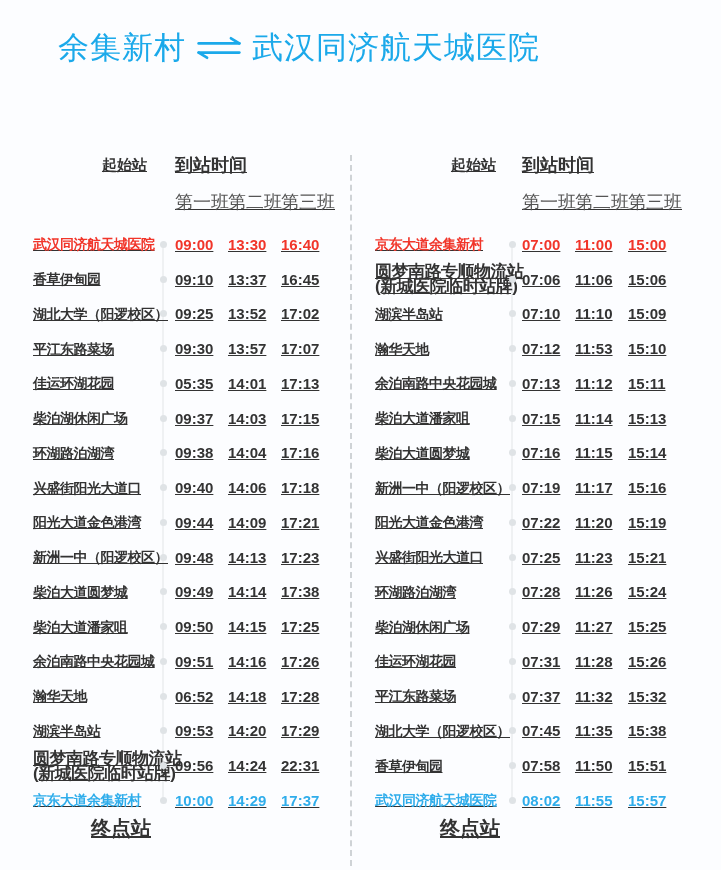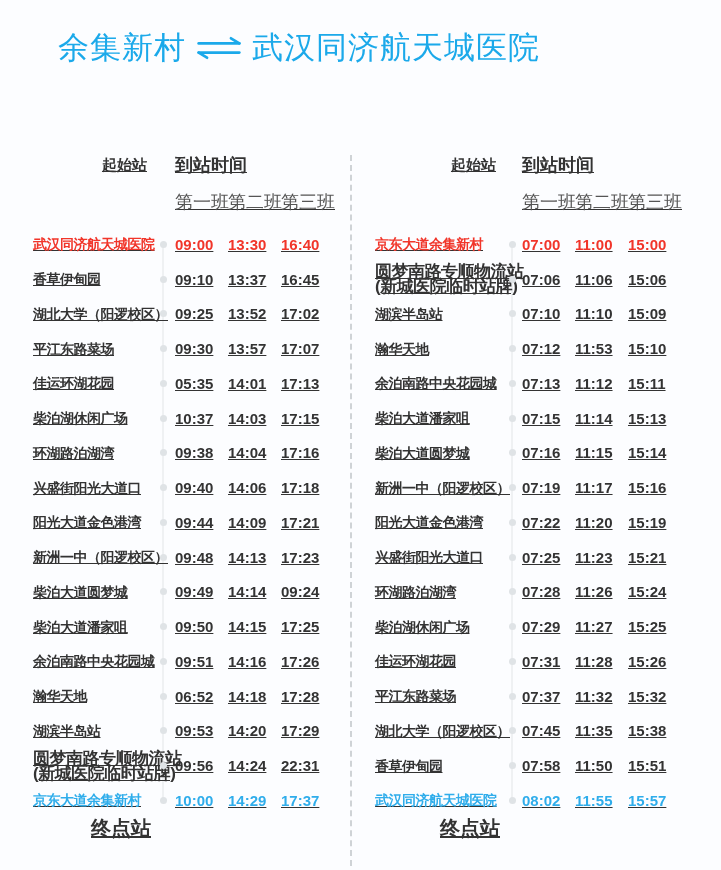--- a/index.html
+++ b/index.html
@@ -170,21 +170,21 @@
 
   <div class="row grid">
     <div class="station">
       <div class="l1">柴泊湖休闲广场</div>
 
     </div>
     <div class="dotcell">
           <span class="dot"></span>
         </div>
     <div class="sp"></div>
-    <div class="time t1">10:37</div>
+    <div class="time t1">09:37</div>
     <div class="time t2">14:03</div>
     <div class="time t3">17:15</div>
   </div>
 
   <div class="row grid">
     <div class="station">
       <div class="l1">环湖路泊湖湾</div>
 
     </div>
     <div class="dotcell">
@@ -242,21 +242,21 @@
     <div class="station">
       <div class="l1">柴泊大道圆梦城</div>
 
     </div>
     <div class="dotcell">
           <span class="dot"></span>
         </div>
     <div class="sp"></div>
     <div class="time t1">09:49</div>
     <div class="time t2">14:14</div>
-    <div class="time t3">09:24</div>
+    <div class="time t3">17:38</div>
   </div>
 
   <div class="row grid">
     <div class="station">
       <div class="l1">柴泊大道潘家咀</div>
 
     </div>
     <div class="dotcell">
           <span class="dot"></span>
         </div>

